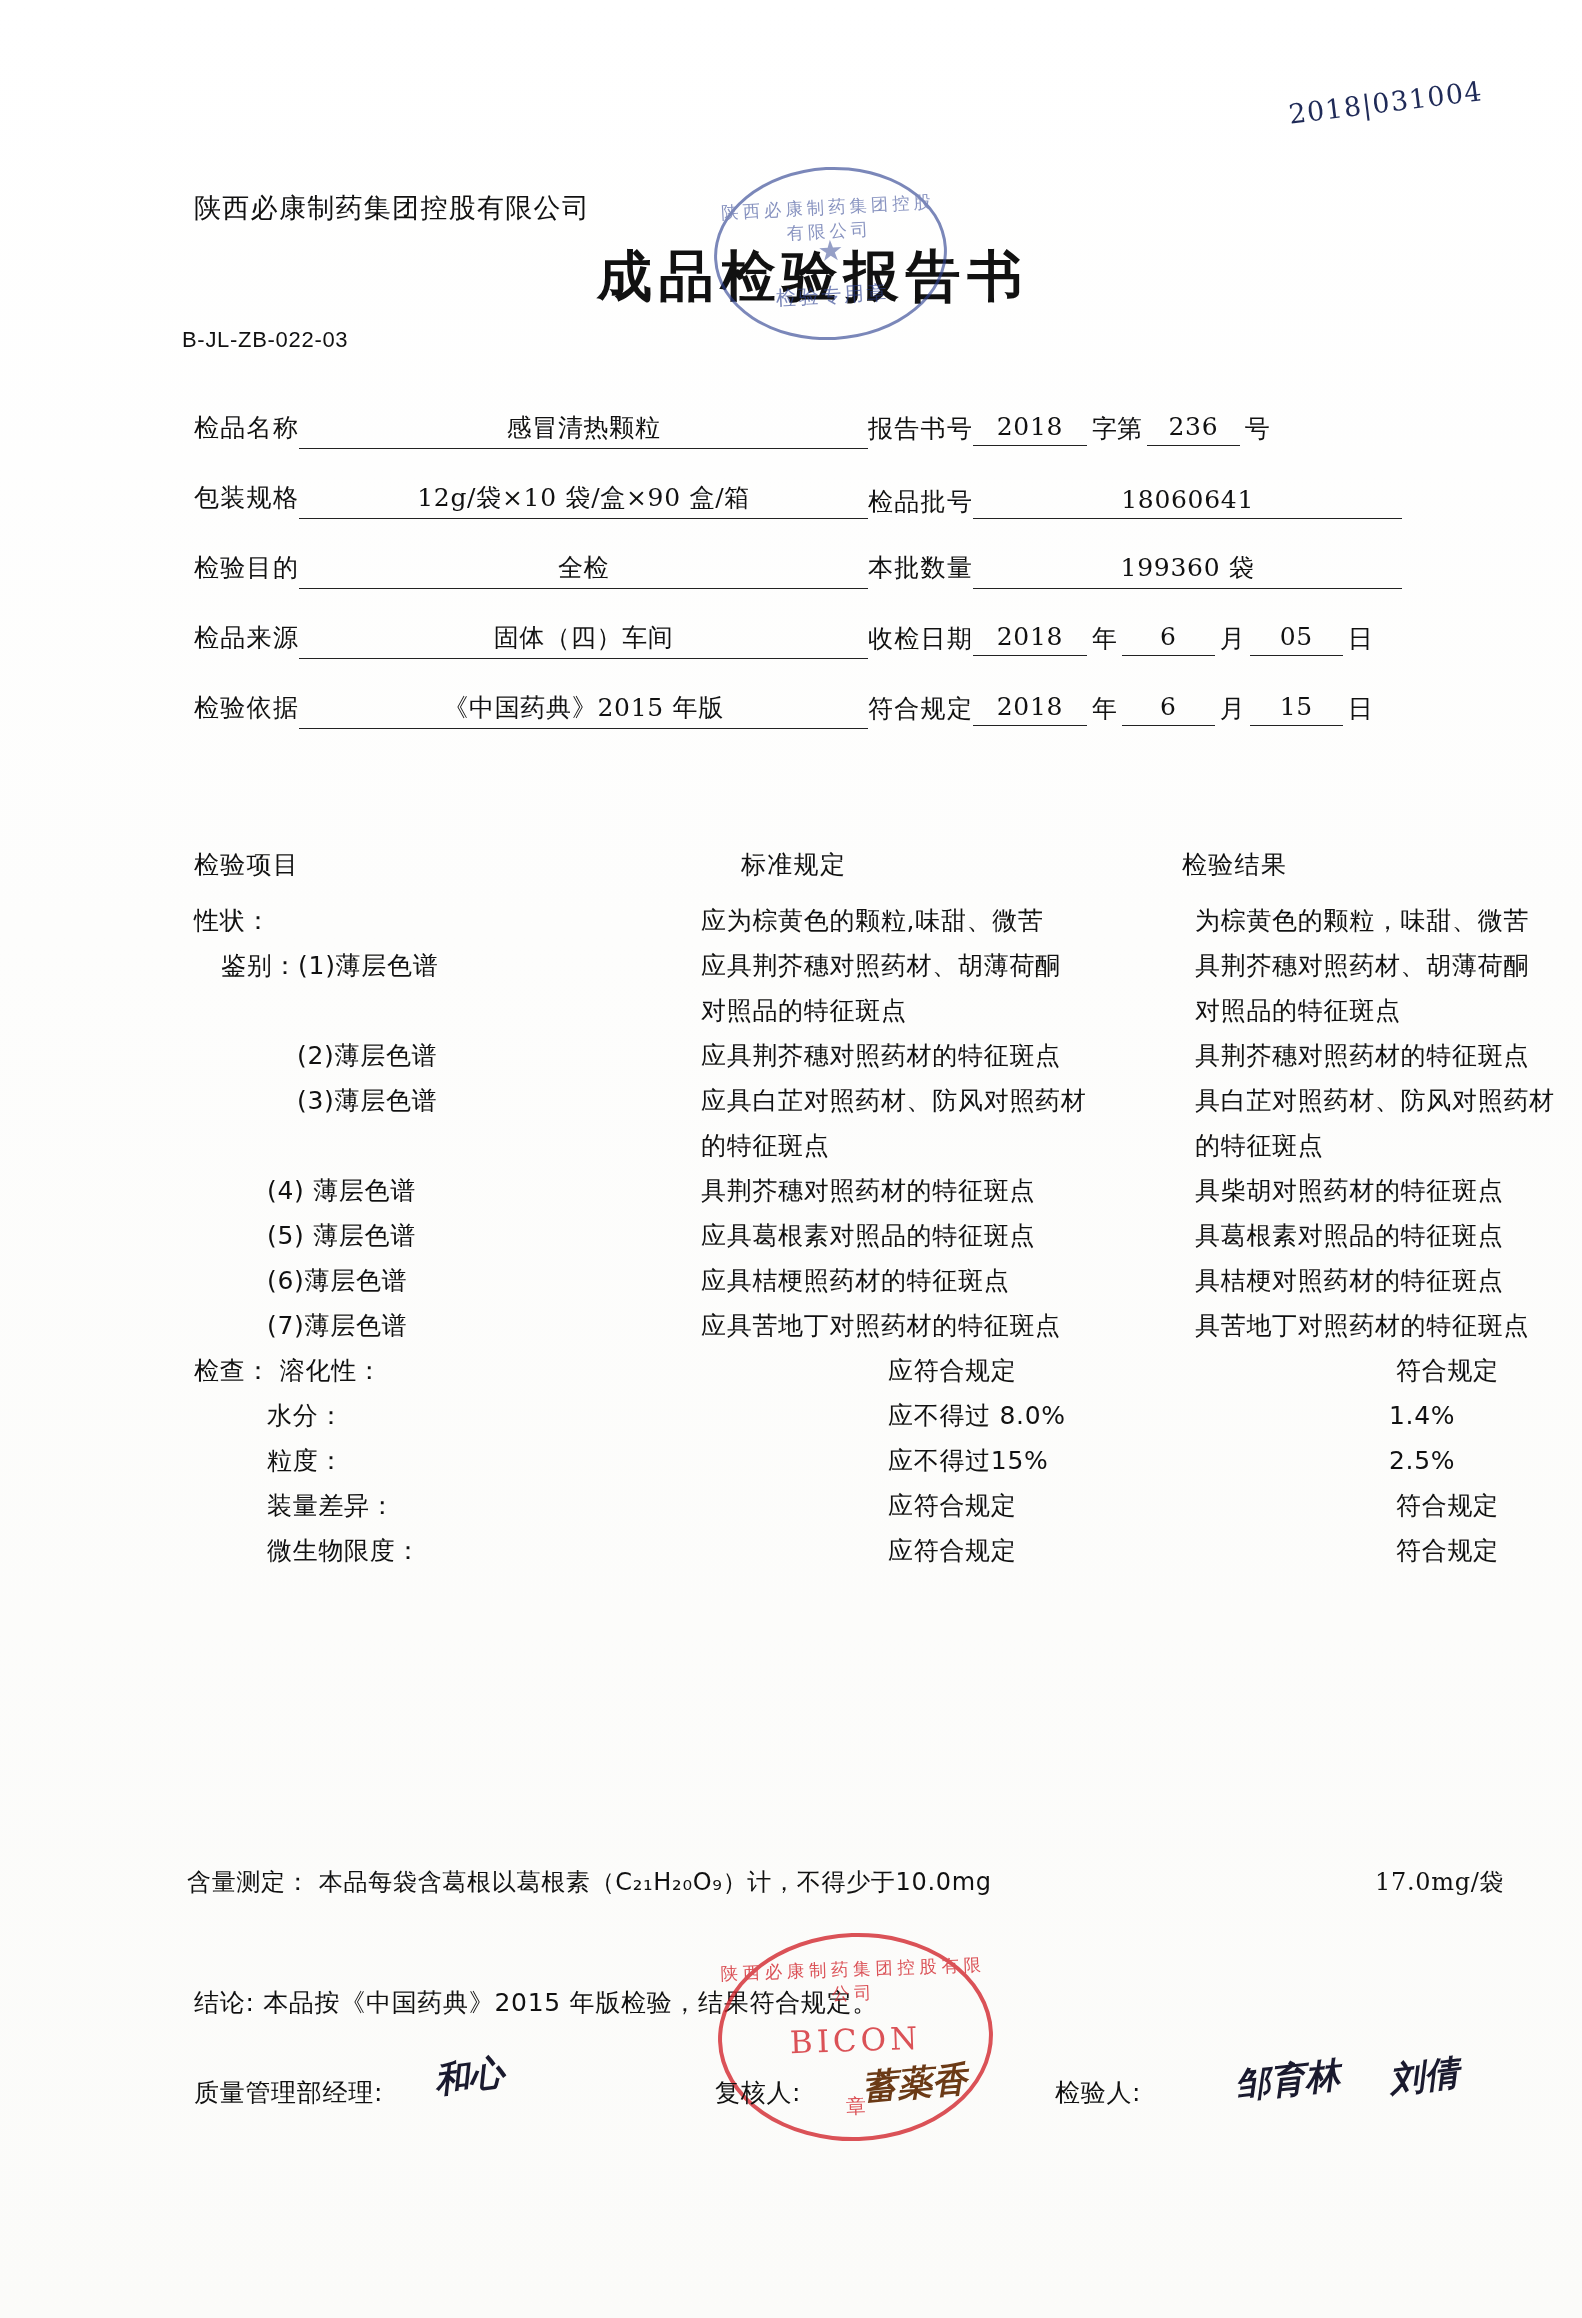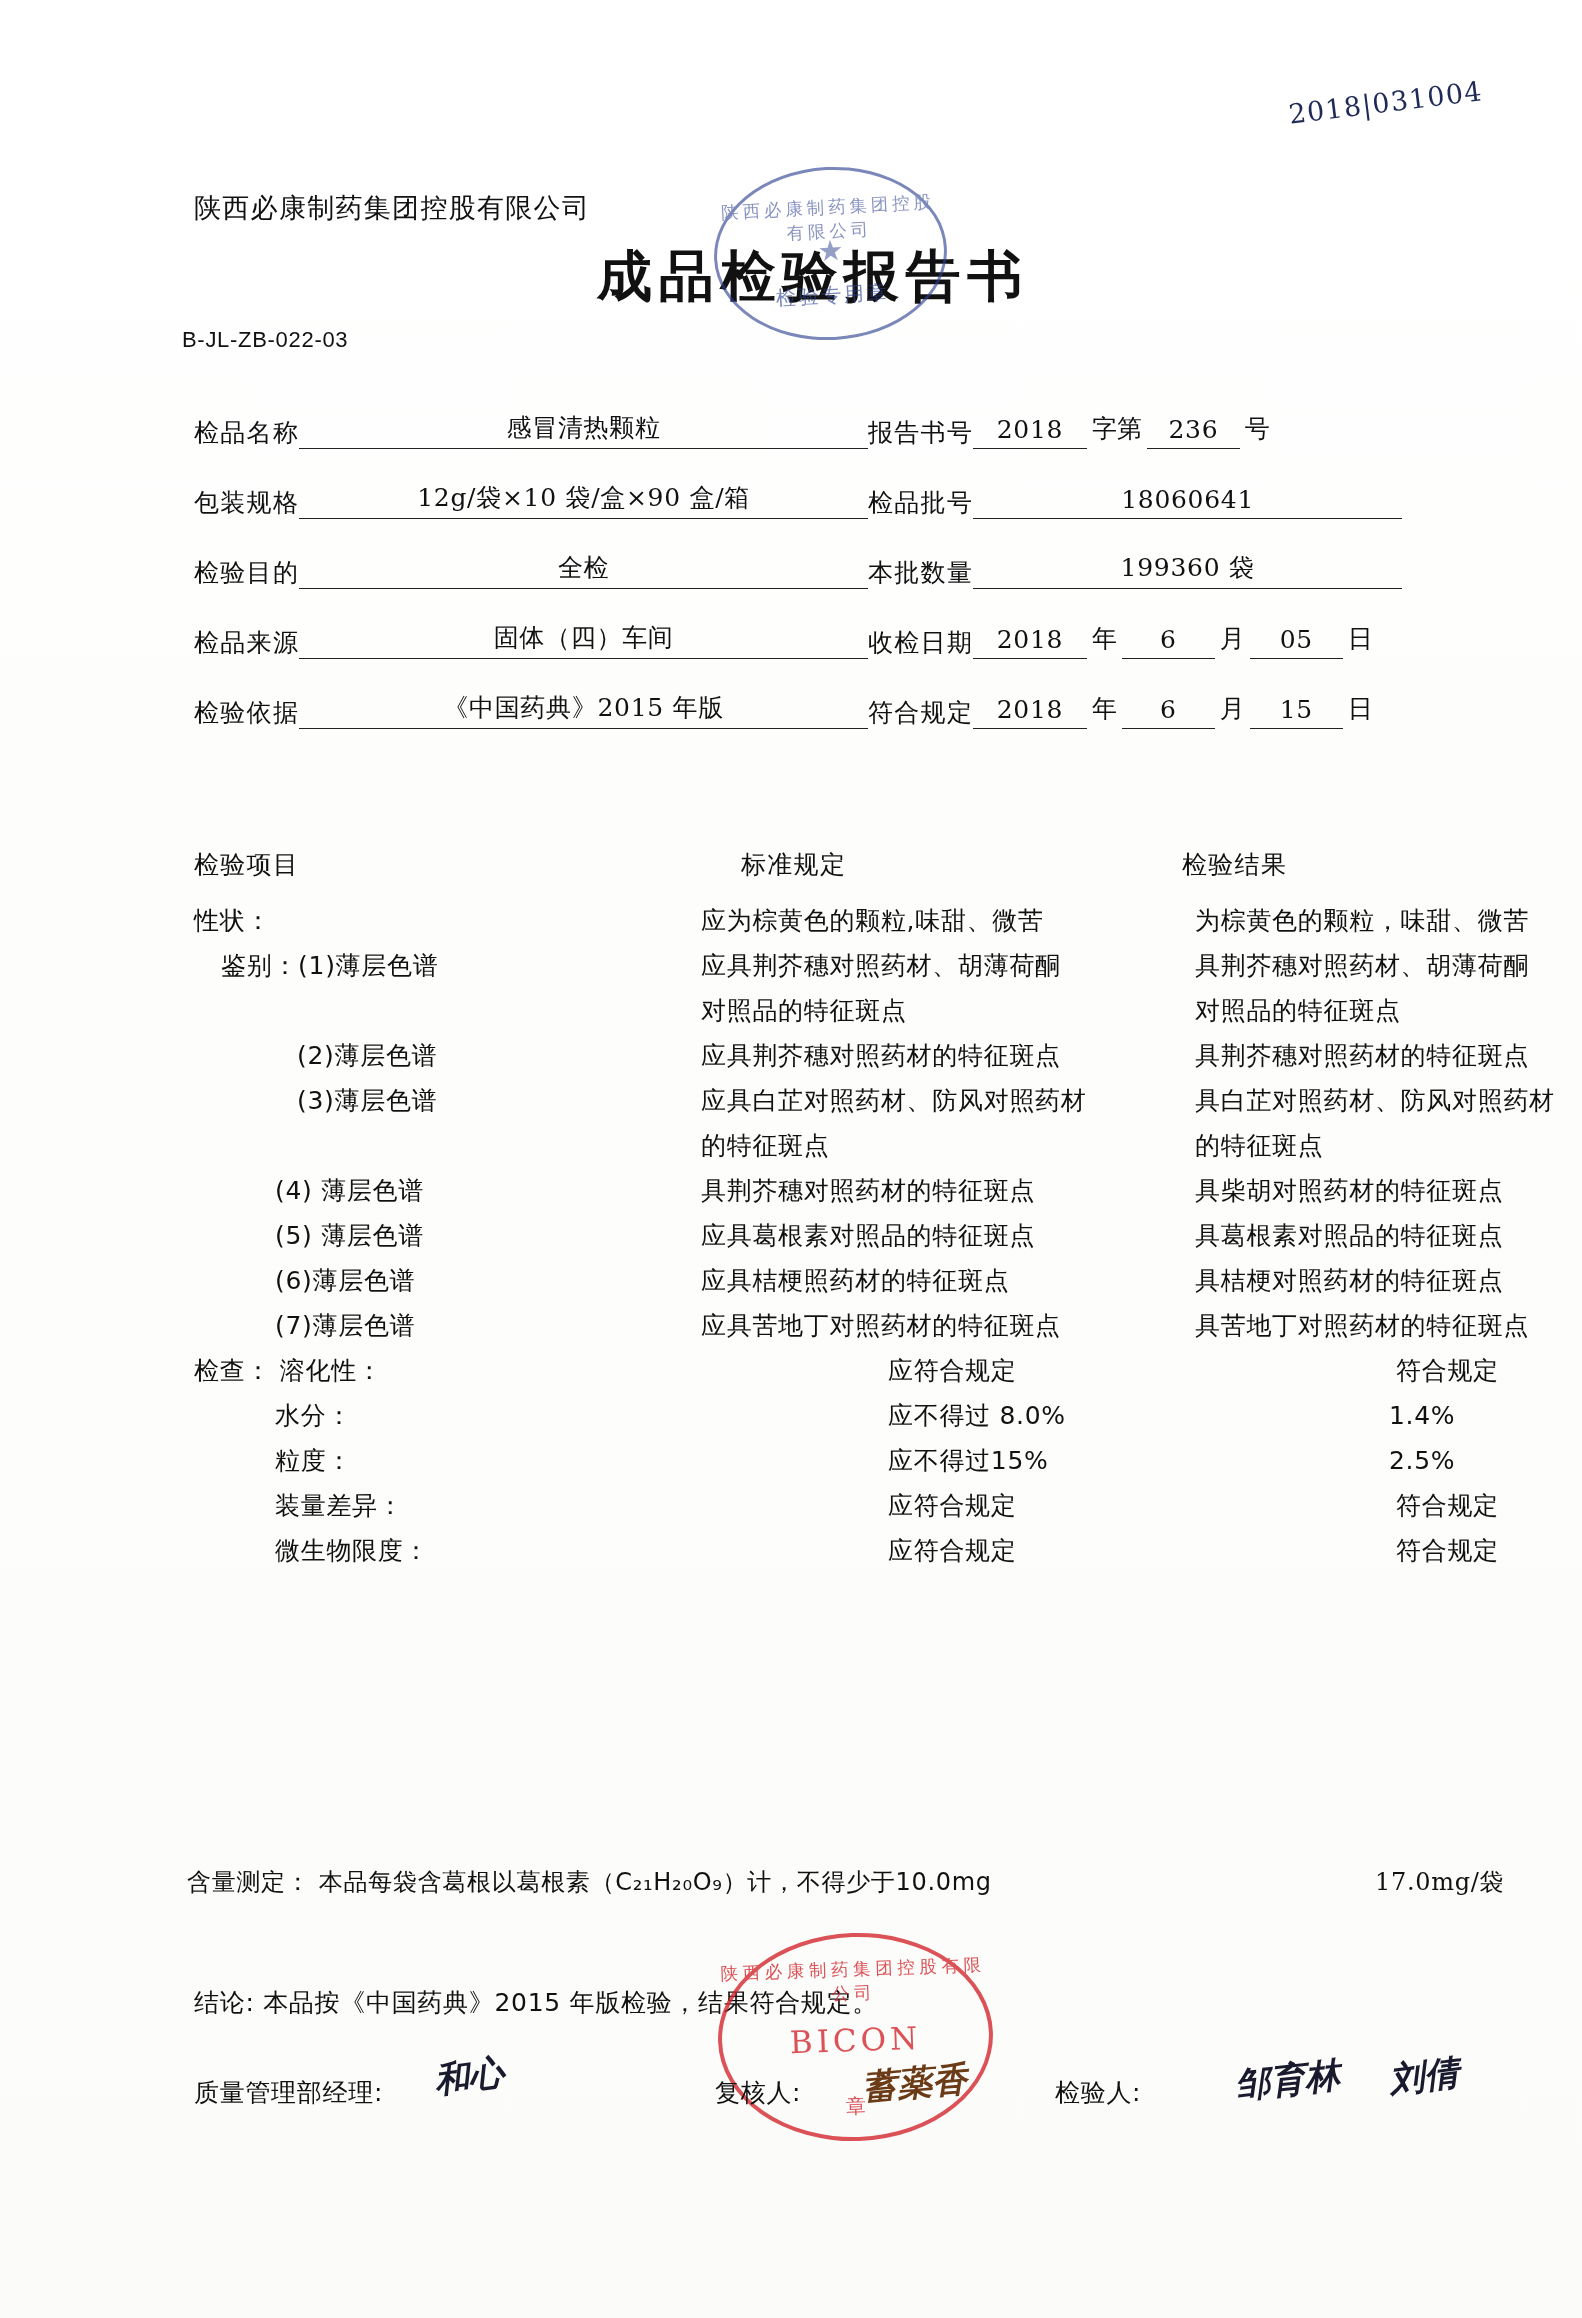--- a/index.html
+++ b/index.html
@@ -118,21 +118,21 @@
     width: 1208px;
   }
   .frow {
     display: flex;
     margin-bottom: 32px;
     font-size: 25px;
     align-items: flex-end;
   }
   .fcol {
     display: flex;
-    align-items: flex-end;
+    align-items: flex-start;
     white-space: nowrap;
   }
   .fcol.left { width: 674px; }
   .fcol.right { width: 534px; }
   .flabel {
     letter-spacing: 1.3px;
   }
   .fval {
     border-bottom: 1.3px solid #222;
     flex: 1;
@@ -170,21 +170,21 @@
     height: 45px;
     line-height: 45px;
   }
   .row .item {
     position: absolute;
     left: 0;
     white-space: nowrap;
     letter-spacing: 0.7px;
   }
   .row .item.indent1 { left: 27px; }
-  .row .item.indent2 { left: 73px; margin-left: 8px; }
+  .row .item.indent2 { left: 73px; }
   .row .item.indent3 { left: 103px; }
   .row .spec {
     position: absolute;
     left: 507px;
     white-space: nowrap;
     letter-spacing: 0.7px;
   }
   .row .spec.c-mid { left: 694px; }
   .row .res {
     position: absolute;

